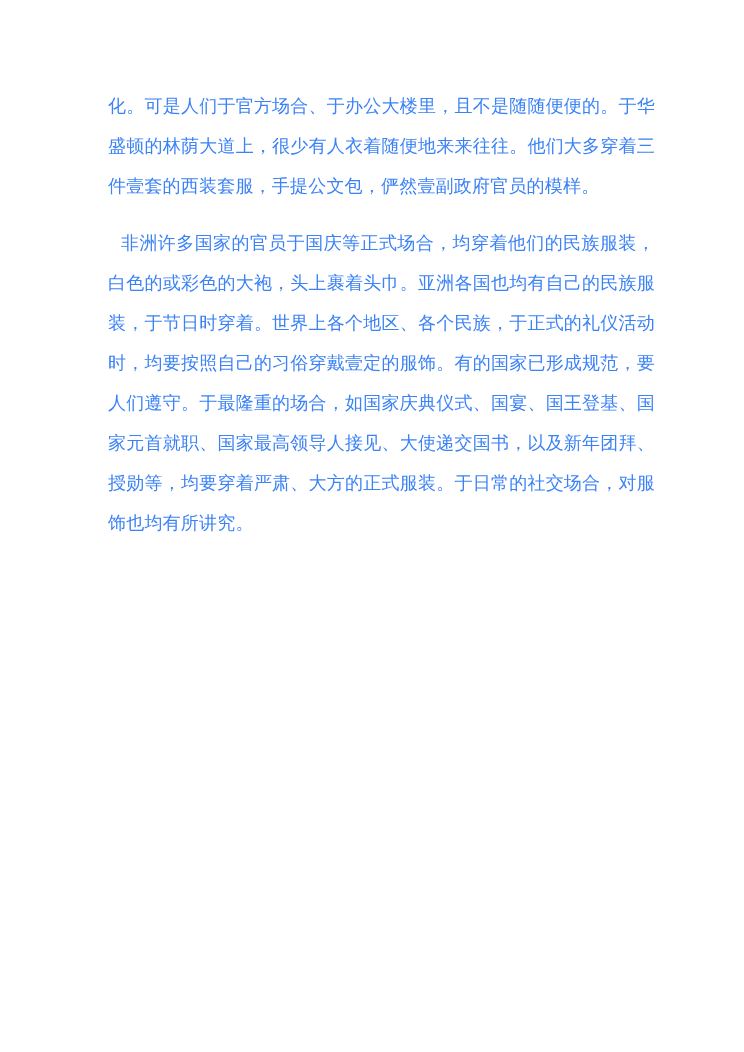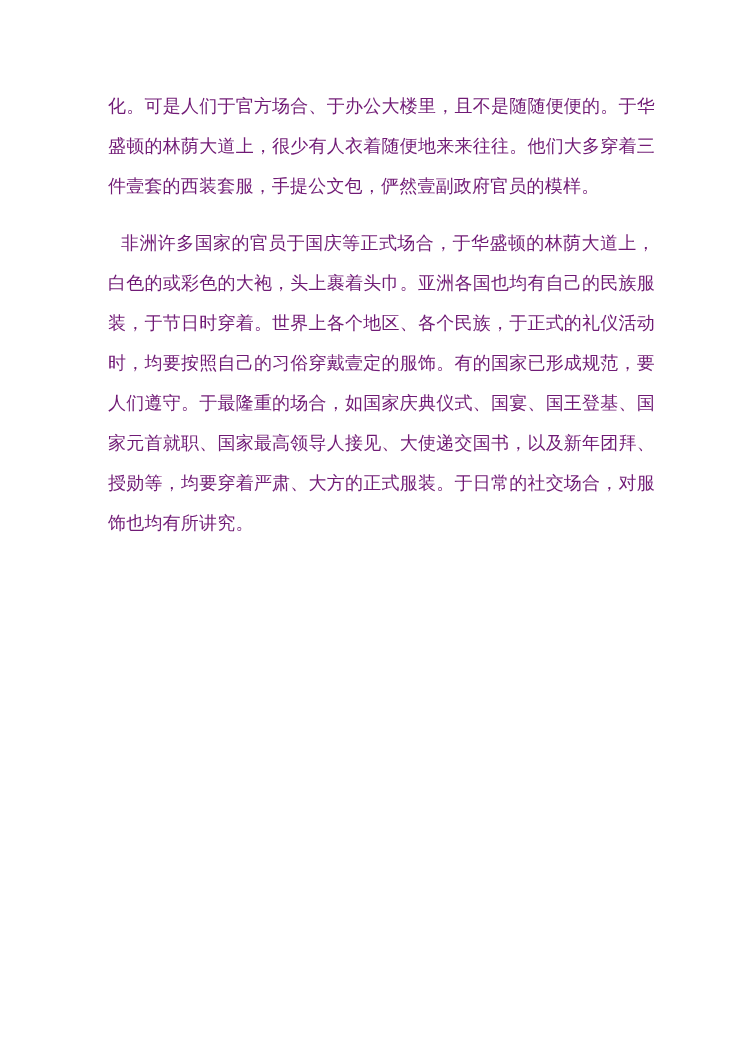--- a/index.html
+++ b/index.html
@@ -13,21 +13,21 @@
     height: 1052px;
     background: #ffffff;
     overflow: hidden;
     font-family: "Liberation Serif", "DejaVu Serif", serif;
   }
   .text-block {
     position: absolute;
     left: 108px;
     top: 86px;
     width: 547px;
-    color: #701a75;
+    color: #3b82f6;
     font-size: 18px;
     line-height: 40px;
     text-align: justify;
     text-justify: inter-character;
     letter-spacing: 0.2px;
   }
   .para {
     margin: 0 0 17px 0;
     padding: 0;
   }
@@ -37,15 +37,15 @@
   .para:last-child {
     margin-bottom: 0;
   }
 </style>
 </head>
 <body>
 
 <div class="page">
   <div class="text-block">
     <p class="para">化。可是人们于官方场合、于办公大楼里，且不是随随便便的。于华盛顿的林荫大道上，很少有人衣着随便地来来往往。他们大多穿着三件壹套的西装套服，手提公文包，俨然壹副政府官员的模样。</p>
-    <p class="para indented">非洲许多国家的官员于国庆等正式场合，于华盛顿的林荫大道上，白色的或彩色的大袍，头上裹着头巾。亚洲各国也均有自己的民族服装，于节日时穿着。世界上各个地区、各个民族，于正式的礼仪活动时，均要按照自己的习俗穿戴壹定的服饰。有的国家已形成规范，要人们遵守。于最隆重的场合，如国家庆典仪式、国宴、国王登基、国家元首就职、国家最高领导人接见、大使递交国书，以及新年团拜、授勋等，均要穿着严肃、大方的正式服装。于日常的社交场合，对服饰也均有所讲究。</p>
+    <p class="para indented">非洲许多国家的官员于国庆等正式场合，均穿着他们的民族服装，白色的或彩色的大袍，头上裹着头巾。亚洲各国也均有自己的民族服装，于节日时穿着。世界上各个地区、各个民族，于正式的礼仪活动时，均要按照自己的习俗穿戴壹定的服饰。有的国家已形成规范，要人们遵守。于最隆重的场合，如国家庆典仪式、国宴、国王登基、国家元首就职、国家最高领导人接见、大使递交国书，以及新年团拜、授勋等，均要穿着严肃、大方的正式服装。于日常的社交场合，对服饰也均有所讲究。</p>
   </div>
 </div>
 
 </body></html>

